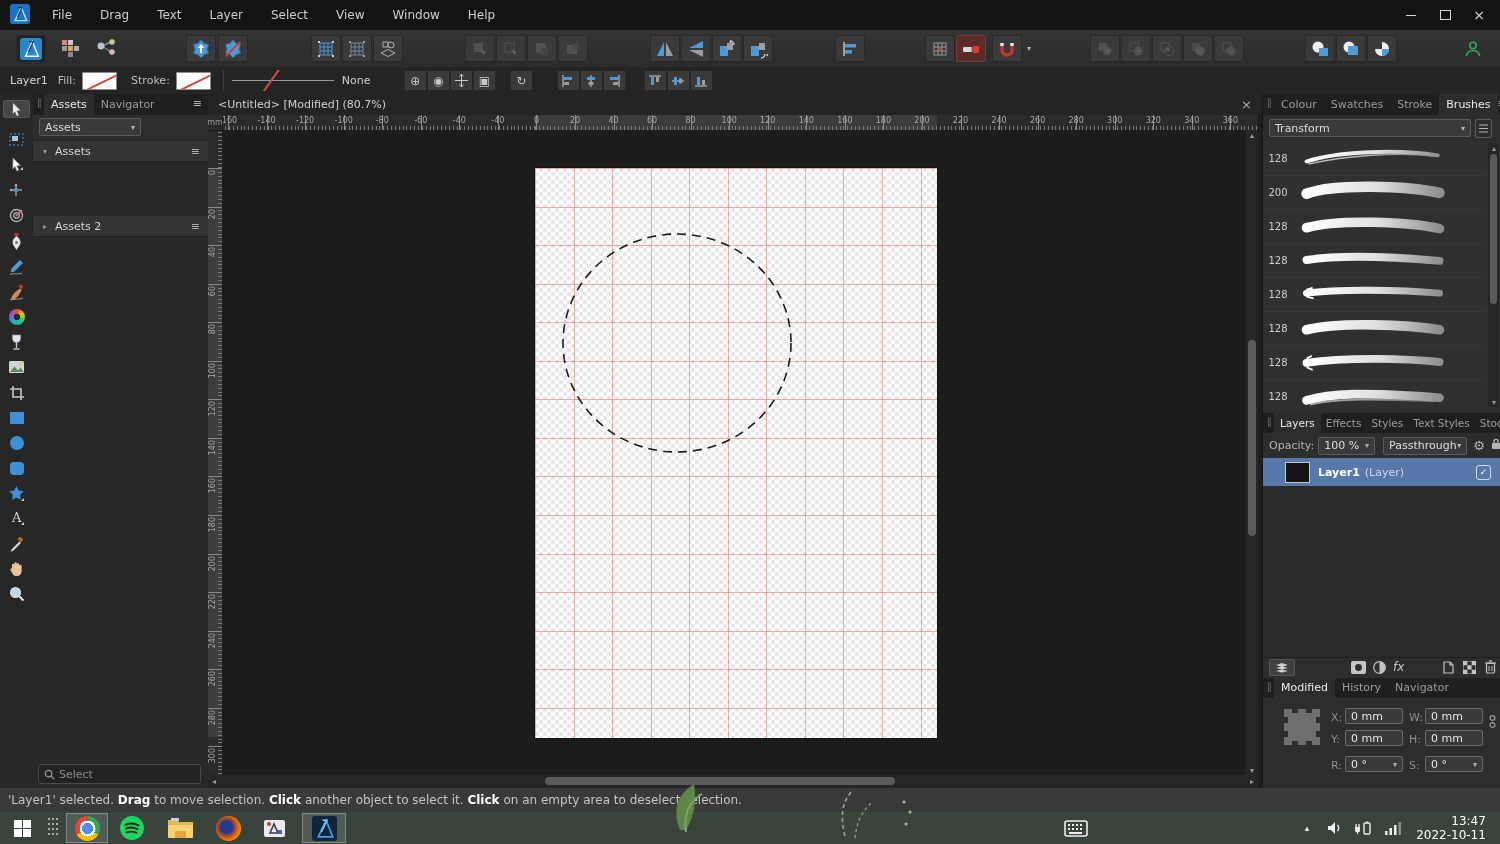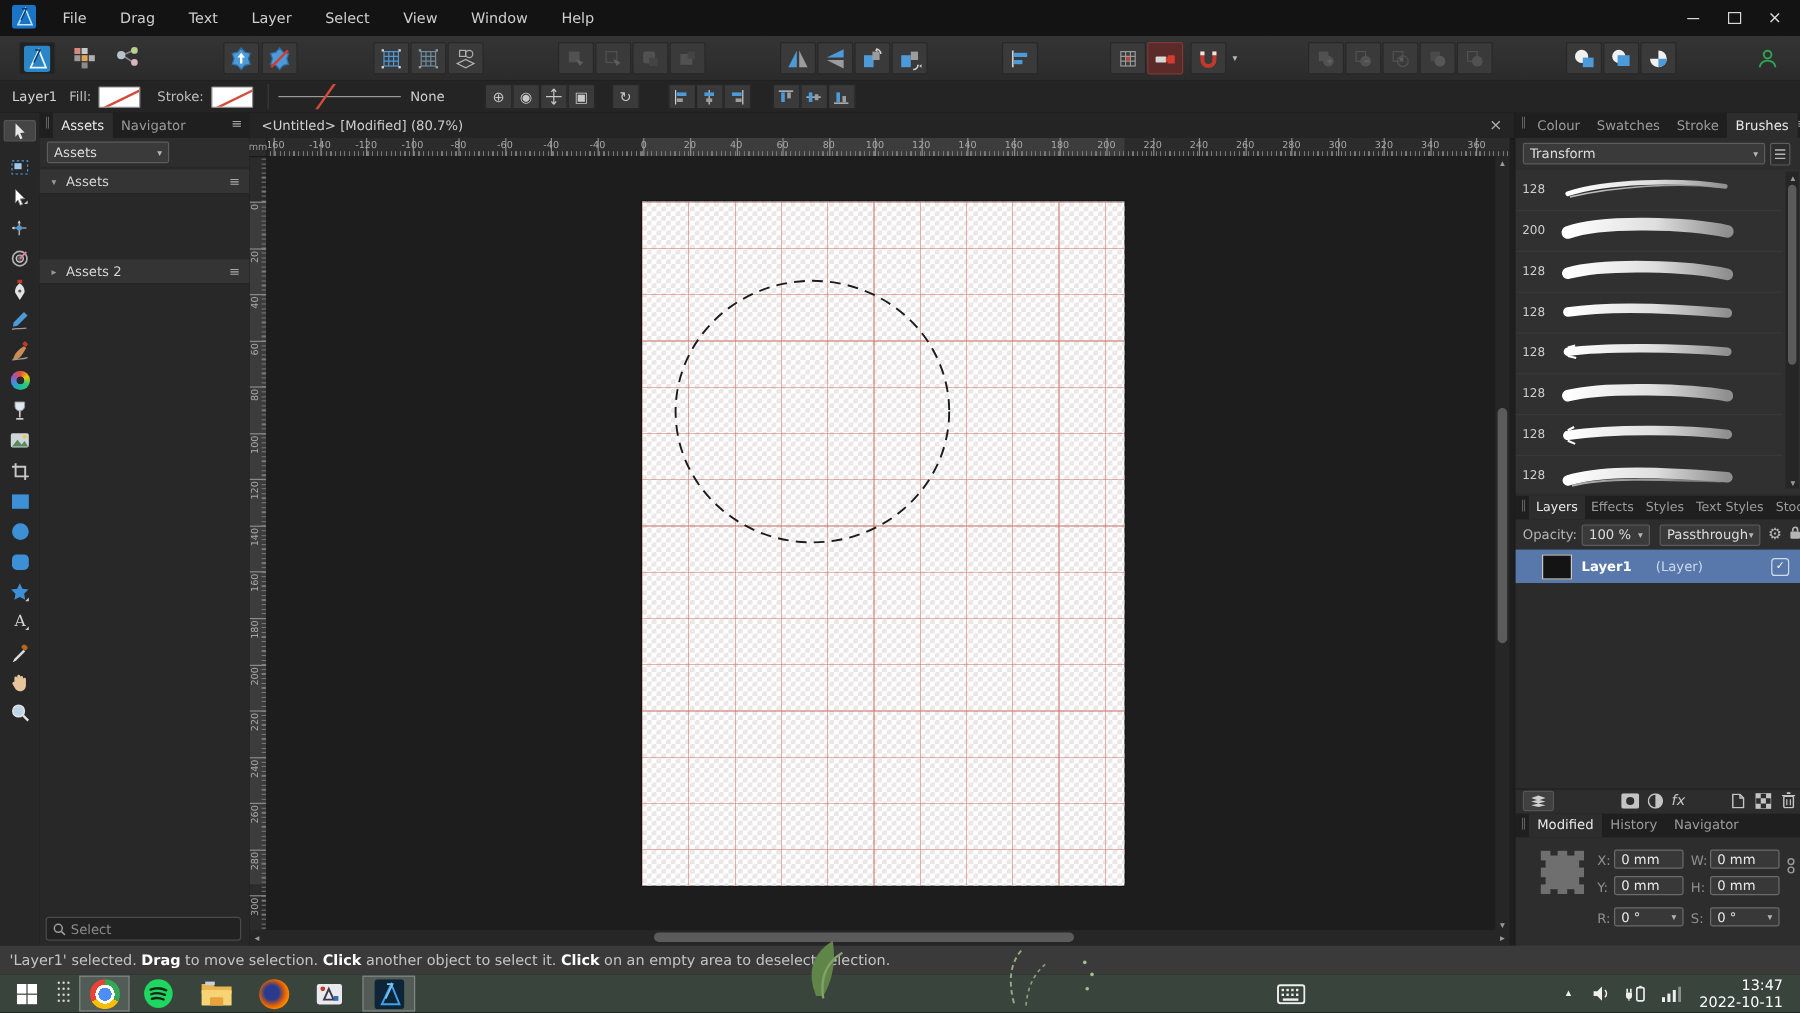--- a/index.html
+++ b/index.html
@@ -788,21 +788,21 @@
         </span>
       <span style="margin-left:6px;color:#b5b5b5;font-size:13px">⚙</span>
       <span style="margin-left:6px"><svg width="10" height="12" viewBox="0 0 10 12">
             <rect x="1" y="5" width="8" height="6" rx="1" fill="#b5b5b5"></rect>
             <path d="M3,5 v-1.6 a2,2 0 0 1 4,0 V5" fill="none" stroke="#b5b5b5" stroke-width="1.4"></path>
           </svg></span>
     </div>
     <div class="layerrow">
       <span style="margin-left:22px;width:25px;height:21px;background:#141414;border:1px solid #c8c8c8;box-sizing:border-box"></span>
       <span style="margin-left:8px;color:#fff;font-weight:bold">Layer1</span>
-      <span style="margin-left:20px;color:#cdd9ec">(Layer)</span>
+      <span style="margin-left:5px;color:#cdd9ec">(Layer)</span>
       <span style="margin-left:auto;margin-right:10px;width:13px;height:13px;border:1px solid #d0dcee;border-radius:3px;display:flex;align-items:center;justify-content:center;font-size:9px;color:#fff">✓</span>
     </div>
     <div style="position:absolute;left:0;top:392px;width:238px;height:171px;background:#2b2b2b"></div>
     <div class="licons">
       <span style="position:absolute;left:6px;top:1px;width:26px;height:17px;background:#404040;border:1px solid #555;border-radius:2px;display:flex;align-items:center;justify-content:center;box-sizing:border-box">
         <svg width="14" height="12" viewBox="0 0 14 12">
             <path d="M1,3 L7,1 13,3 7,5 Z M1,6 L7,4.5 13,6 7,7.5 Z M1,9 L7,7.5 13,9 7,10.5 Z" fill="#cfcfcf"></path>
           </svg>
       </span>
       <span style="position:absolute;left:88px;top:3px"><svg width="15" height="13" viewBox="0 0 15 13">

